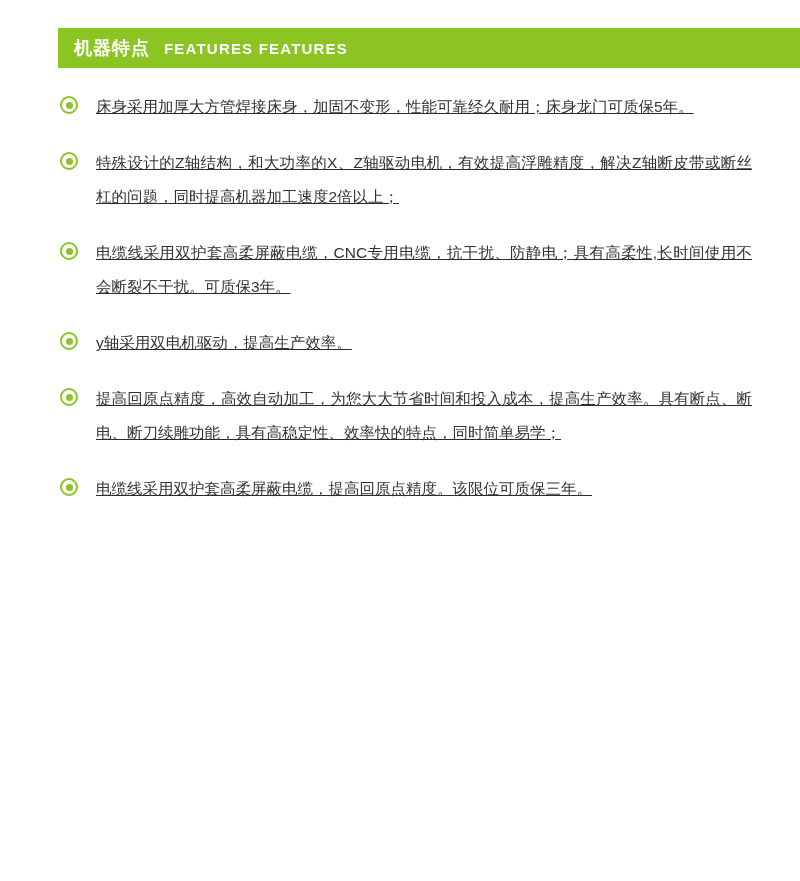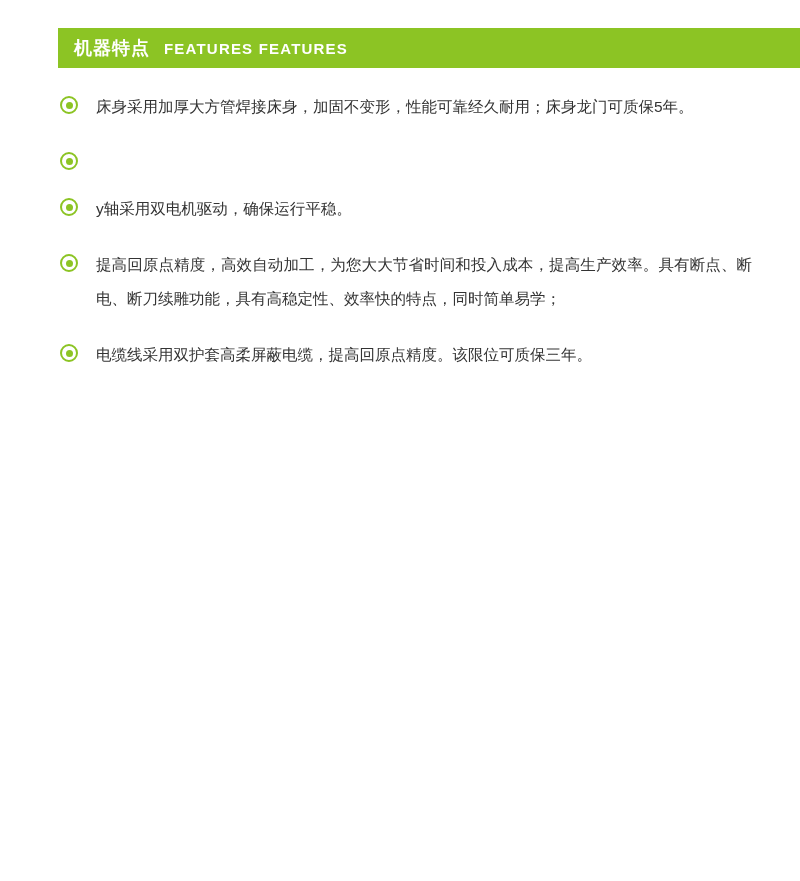--- a/index.html
+++ b/index.html
@@ -58,20 +58,21 @@
   .features {
     position: absolute;
     left: 18px;
     top: 90px;
     width: 764px;
   }
   .feature {
     display: flex;
     align-items: flex-start;
     margin-bottom: 22px;
+    text-decoration: underline;
   }
   .bullet {
     flex: 0 0 auto;
     width: 18px;
     height: 18px;
     margin: 6px 18px 0 42px;
     border-radius: 50%;
     border: 2px solid #8cc424;
     box-sizing: border-box;
     position: relative;
@@ -113,26 +114,31 @@
   <div class="features">
 
     <div class="feature">
       <span class="bullet"></span>
       <div class="feature-text">床身采用加厚大方管焊接床身，加固不变形，性能可靠经久耐用；床身龙门可质保5年。</div>
     </div>
 
 
     <div class="feature">
       <span class="bullet"></span>
+      <div class="feature-text">特殊设计的Z轴结构，和大功率的X、Z轴驱动电机，有效提高浮雕精度，解决Z轴断皮带或断丝杠的问题，同时提高机器加工速度2倍以上；</div>
     </div>
-
 
     <div class="feature">
       <span class="bullet"></span>
-      <div class="feature-text">y轴采用双电机驱动，确保运行平稳。</div>
+      <div class="feature-text">电缆线采用双护套高柔屏蔽电缆，CNC专用电缆，抗干扰、防静电；具有高柔性,长时间使用不会断裂不干扰。可质保3年。</div>
+    </div>
+
+    <div class="feature">
+      <span class="bullet"></span>
+      <div class="feature-text">y轴采用双电机驱动，提高生产效率。</div>
     </div>
 
     <div class="feature">
       <span class="bullet"></span>
       <div class="feature-text">提高回原点精度，高效自动加工，为您大大节省时间和投入成本，提高生产效率。具有断点、断电、断刀续雕功能，具有高稳定性、效率快的特点，同时简单易学；</div>
     </div>
 
     <div class="feature">
       <span class="bullet"></span>
       <div class="feature-text">电缆线采用双护套高柔屏蔽电缆，提高回原点精度。该限位可质保三年。</div>

